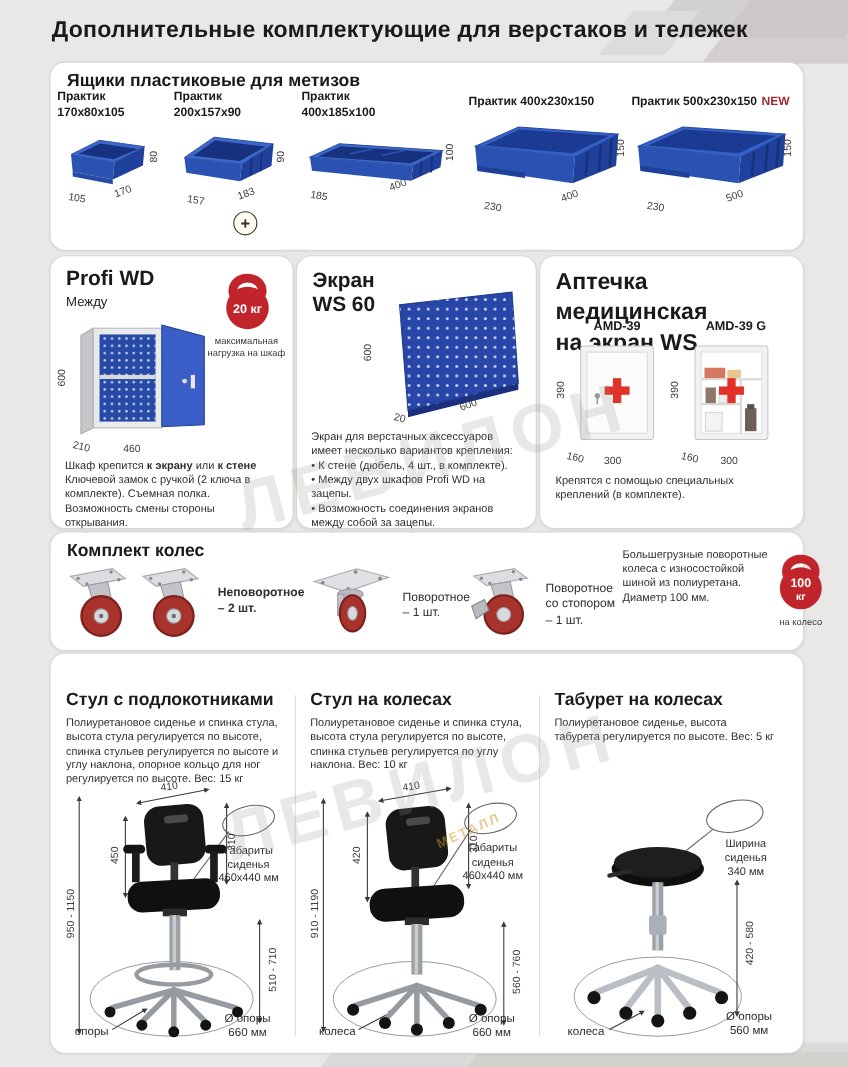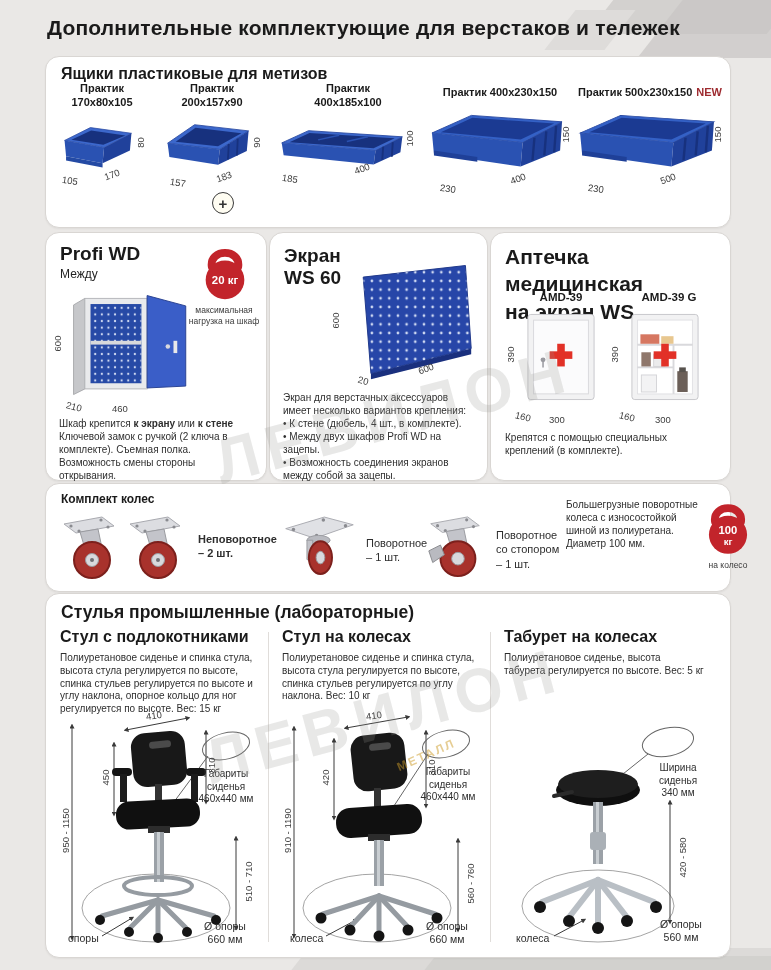--- a/index.html
+++ b/index.html
@@ -7,21 +7,21 @@
   .stripe{position:absolute;transform:skewX(-38deg);}
   .card{position:absolute;background:#fff;border:1px solid #d9d6d3;border-radius:14px;box-shadow:0 1px 2px rgba(0,0,0,.05);}
   .page-title{position:absolute;left:47px;top:16px;font-size:21px;font-weight:700;letter-spacing:.2px;}
   .hdr{position:absolute;font-size:16px;font-weight:700;}
   .dim{position:absolute;font-size:9.5px;color:#3c3c3c;white-space:nowrap;}
   .vdim{position:absolute;width:70px;text-align:center;transform:rotate(-90deg);transform-origin:center;font-size:9.5px;color:#3c3c3c;white-space:nowrap;}
   .r9{transform:rotate(9deg);}
   .rm20{transform:rotate(-20deg);}
   .r14{transform:rotate(14deg);}
   .bin-col{position:absolute;top:24px;}
-  .bin-name{text-align:center;font-size:11px;font-weight:700;line-height:1.3;}
+  .bin-name{font-size:11px;font-weight:700;line-height:1.3;}
   .badge-new{color:#9e2b30;font-weight:700;margin-left:4px;}
   .opt-row{position:absolute;left:166px;top:133px;display:flex;align-items:flex-start;gap:8px;}
   .plus-circle{width:20px;height:20px;border:1.6px solid #3a3a3a;border-radius:50%;background:#fffdf2;display:flex;align-items:center;justify-content:center;font-size:15px;font-weight:700;color:#333;line-height:1;margin-top:2px;}
   .opt-text{font-size:11px;font-weight:700;line-height:1.3;}
   .big-title{position:absolute;font-size:19px;font-weight:700;}
   .sub{position:absolute;font-size:12px;color:#222;}
   .body-text{position:absolute;font-size:10px;line-height:1.3;color:#2e2e2e;}
   .kett-caption{position:absolute;font-size:8.5px;color:#3a3a3a;text-align:center;line-height:1.25;}
   .model-name{position:absolute;font-size:11.5px;font-weight:700;text-align:center;}
   .wheel-label{position:absolute;font-size:11px;color:#2e2e2e;line-height:1.3;}
@@ -226,21 +226,21 @@
   <div class="vdim" style="left:-16px;top:116px;">390</div>
   <div class="vdim" style="left:88px;top:116px;">390</div>
   <div class="dim r14" style="left:24px;top:178px;">160</div>
   <div class="dim" style="left:58px;top:181px;">300</div>
   <div class="dim r14" style="left:128px;top:178px;">160</div>
   <div class="dim" style="left:164px;top:181px;">300</div>
   <div class="body-text" style="left:14px;top:198px;width:212px;">Крепятся с помощью специальных креплений (в комплекте).</div>
 </div>
 
 <div class="card" id="card-wheels" style="left:45px;top:483px;width:684px;height:107px;">
-  <div class="hdr" style="left:15px;top:8px;font-size:12px;">Комплект колес</div>
+  <div class="hdr" style="left:15px;top:8px;font-size:16px;">Комплект колес</div>
   <svg style="position:absolute;left:12px;top:30px;" width="132" height="68" viewBox="0 0 132 68">
     <defs>
       <g id="sc1">
         <polygon points="6,10 44,3 56,12 18,19" fill="#dcdde1" stroke="#a9aab0"></polygon>
         <circle cx="13" cy="12" r="1.6" fill="#8a8b90"></circle>
           <circle cx="43" cy="6" r="1.6" fill="#8a8b90"></circle>
           <circle cx="50" cy="13" r="1.6" fill="#8a8b90"></circle>
           <circle cx="21" cy="17" r="1.6" fill="#8a8b90"></circle>
         <polygon points="22,18 40,15 44,34 28,38" fill="#c3c4ca" stroke="#9a9ba0"></polygon>
         <circle cx="34" cy="46" r="18" fill="#a8322c" stroke="#7c201c" stroke-width="2"></circle>
@@ -286,21 +286,20 @@
   <svg style="position:absolute;left:656px;top:14px;" width="52" height="58" viewBox="0 0 60 66">
     <path d="M15,27 C12,6 48,6 45,27" stroke="#c2242b" stroke-width="9" fill="none" stroke-linecap="round"></path>
     <circle cx="30" cy="42" r="22" fill="#c2242b"></circle>
     <text x="30" y="41" text-anchor="middle" font-size="13" font-weight="bold" fill="#ffffff">100</text>
     <text x="30" y="54" text-anchor="middle" font-size="11" font-weight="bold" fill="#ffffff">кг</text>
   </svg>
   <div class="kett-caption" style="left:650px;top:76px;width:64px;">на колесо</div>
 </div>
 
 <div class="card" id="card-chairs" style="left:45px;top:593px;width:684px;height:363px;">
-  <div class="hdr" style="left:15px;top:8px;font-size:17.5px;">Стулья промышленные (лабораторные)</div>
   <div class="divider" style="left:222px;"></div>
   <div class="divider" style="left:444px;"></div>
 
   <div class="chair-hdr" style="left:14px;top:34px;">Стул с подлокотниками</div>
   <div class="chair-desc" style="left:14px;top:58px;width:198px;">Полиуретановое сиденье и спинка стула, высота стула регулируется по высоте, спинка стульев регулируется по высоте и углу наклона, опорное кольцо для ног регулируется по высоте. Вес: 15 кг</div>
   <div class="illu" style="left:6px;top:116px;">
     <svg width="210" height="242" viewBox="0 0 210 242">
       <defs>
           <marker id="a1" viewBox="0 0 10 10" refX="5" refY="5" markerWidth="5" markerHeight="5" orient="auto-start-reverse">
             <path d="M0,0L10,5L0,10z" fill="#3a3a3a"></path>

